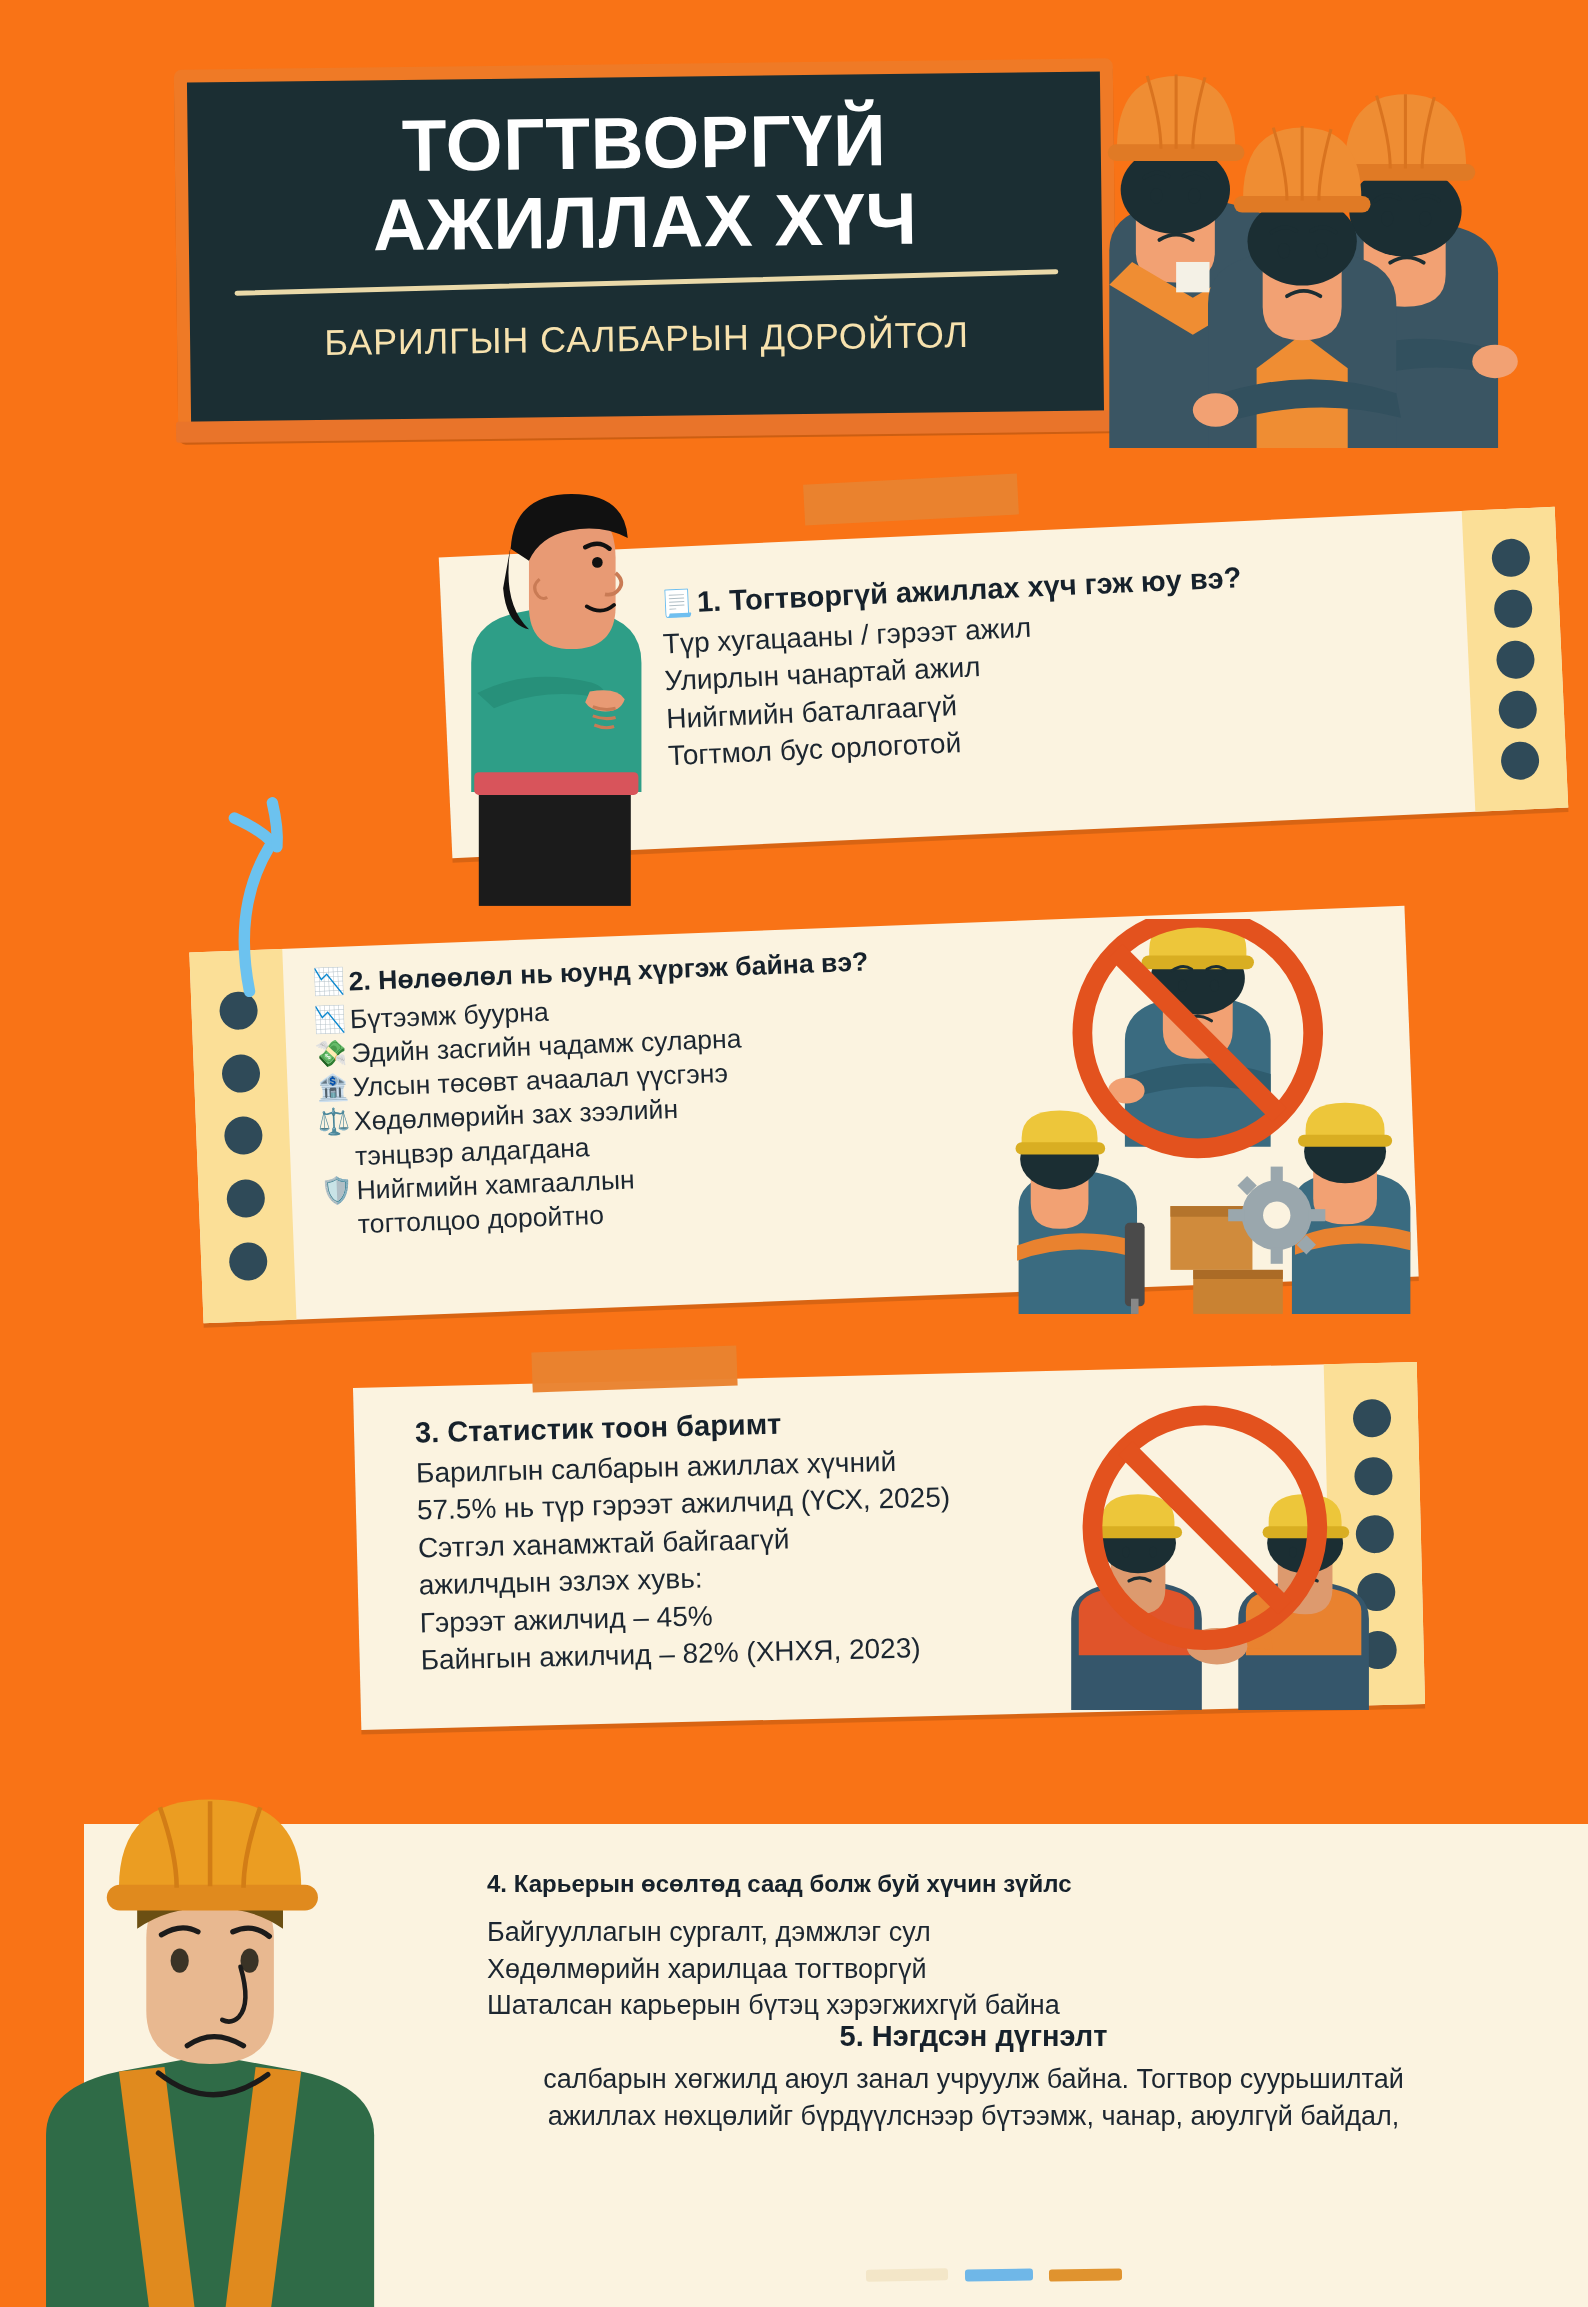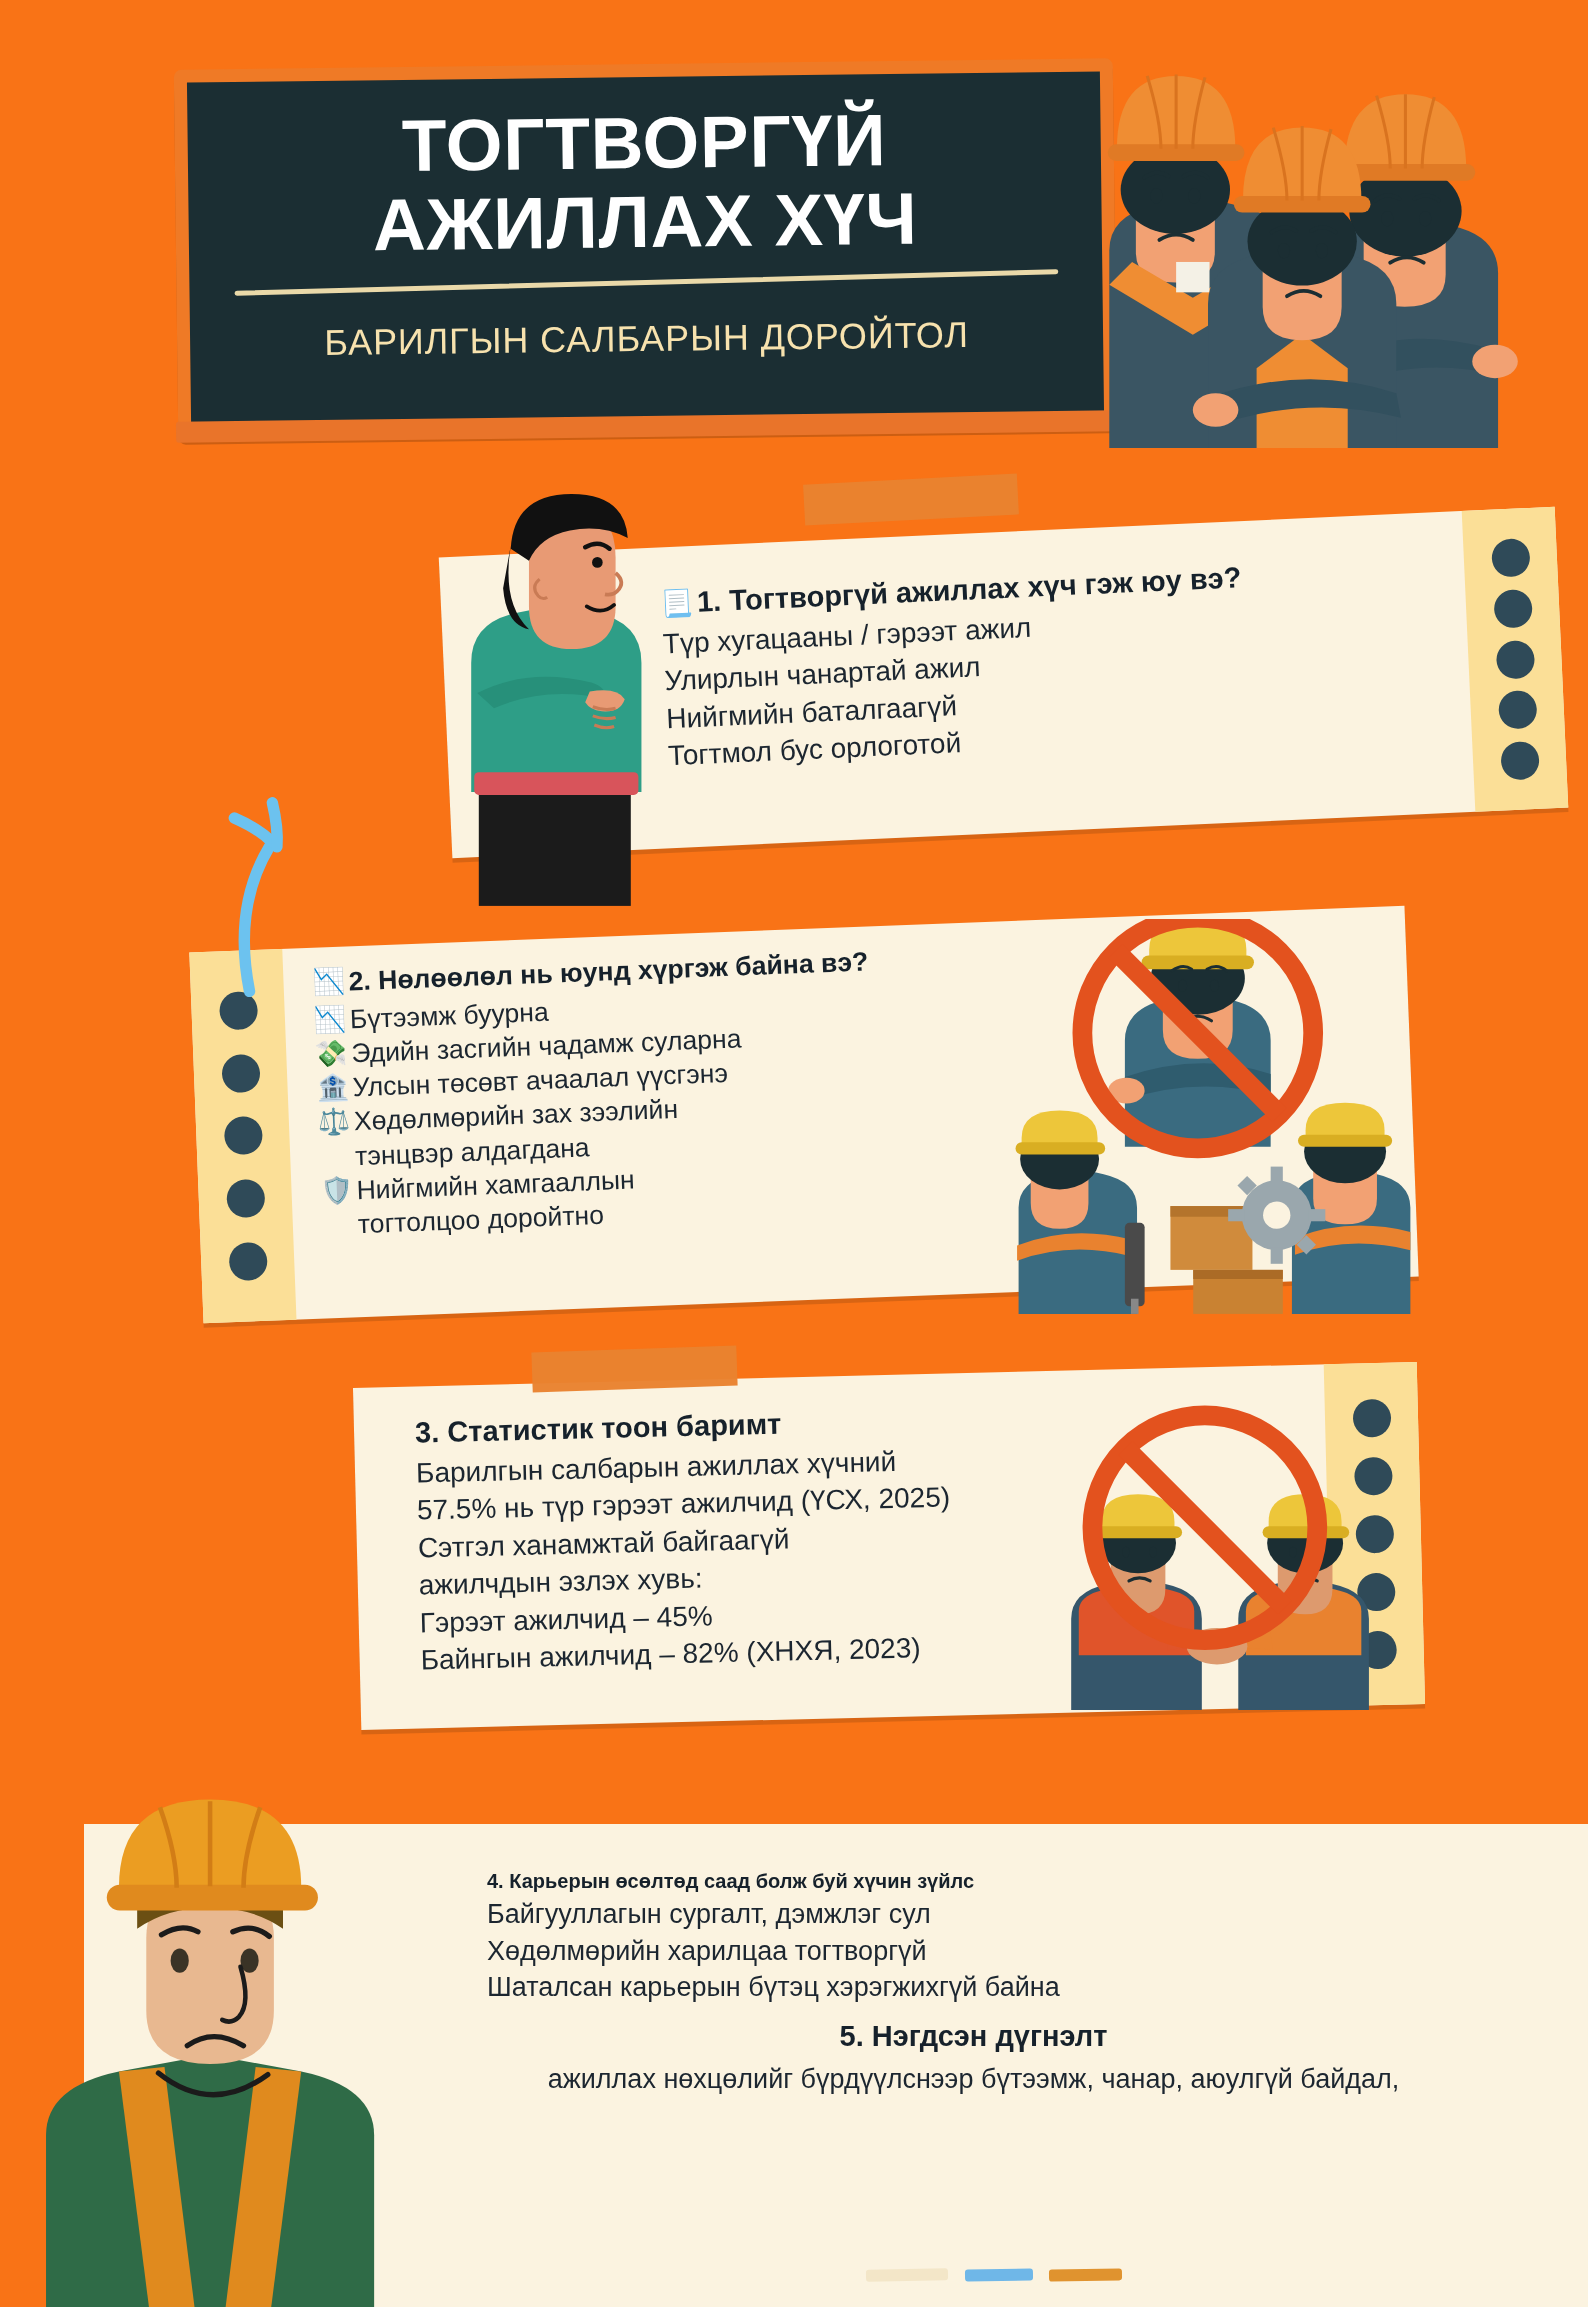--- a/index.html
+++ b/index.html
@@ -181,21 +181,21 @@
 
   
   #bottom-panel {
     position: absolute;
     left: 84px; top: 1824px;
     width: 1505px; height: 483px;
     background: #fbf3e0;
     z-index: 3;
   }
   #sec4 { position: absolute; left: 403px; top: 46px; width: 1049px; }
-  #sec4 .card-title { font-size: 20px; margin-bottom: 3px;}
+  #sec4 .card-title { font-size: 24px; margin-bottom: 16px;}
   #sec4 .card-line  { font-size: 27px; line-height: 1.36; }
 
   #sec5 { position: absolute; left: 327px; top: 196px; width: 1125px; text-align: center; }
   #sec5 .card-title { font-size: 29px; margin-bottom: 7.6px; white-space: normal; }
   #sec5 .card-line  { font-size: 27px; line-height: 1.4; white-space: normal; }
 
   
   #foreman { position: absolute; left: 46px; top: 1710px; width: 395px; height: 600px; z-index: 8; }
 
   
@@ -477,20 +477,21 @@
 
     <div id="sec4">
       <div class="card-title">4. Карьерын өсөлтөд саад болж буй хүчин зүйлс</div>
       <div class="card-line">Байгууллагын сургалт, дэмжлэг сул</div>
       <div class="card-line">Хөдөлмөрийн харилцаа тогтворгүй</div>
       <div class="card-line">Шаталсан карьерын бүтэц хэрэгжихгүй байна</div>
     </div>
 
     <div id="sec5">
       <div class="card-title">5. Нэгдсэн дүгнэлт</div>
+      <div class="card-line">салбарын хөгжилд аюул занал учруулж байна. Тогтвор суурьшилтай</div>
       <div class="card-line">ажиллах нөхцөлийг бүрдүүлснээр бүтээмж, чанар, аюулгүй байдал,</div>
     </div>
   </div>
 
   <div id="foreman">
     <svg viewBox="0 0 520 790" width="395" height="600" xmlns="http://www.w3.org/2000/svg">
       <circle cx="180" cy="520" r="56" fill="#2f4a58"></circle>
       <path d="M0 790 L0 560 q0 -64 96 -84 l120 -22 120 22 q96 20 96 84 L432 790 Z" fill="#2f6b47"></path>
       <path d="M96 476 L136 790 L196 790 L156 470 Z" fill="#e08a1e"></path>
       <path d="M336 476 L296 790 L236 790 L276 470 Z" fill="#e08a1e"></path>

